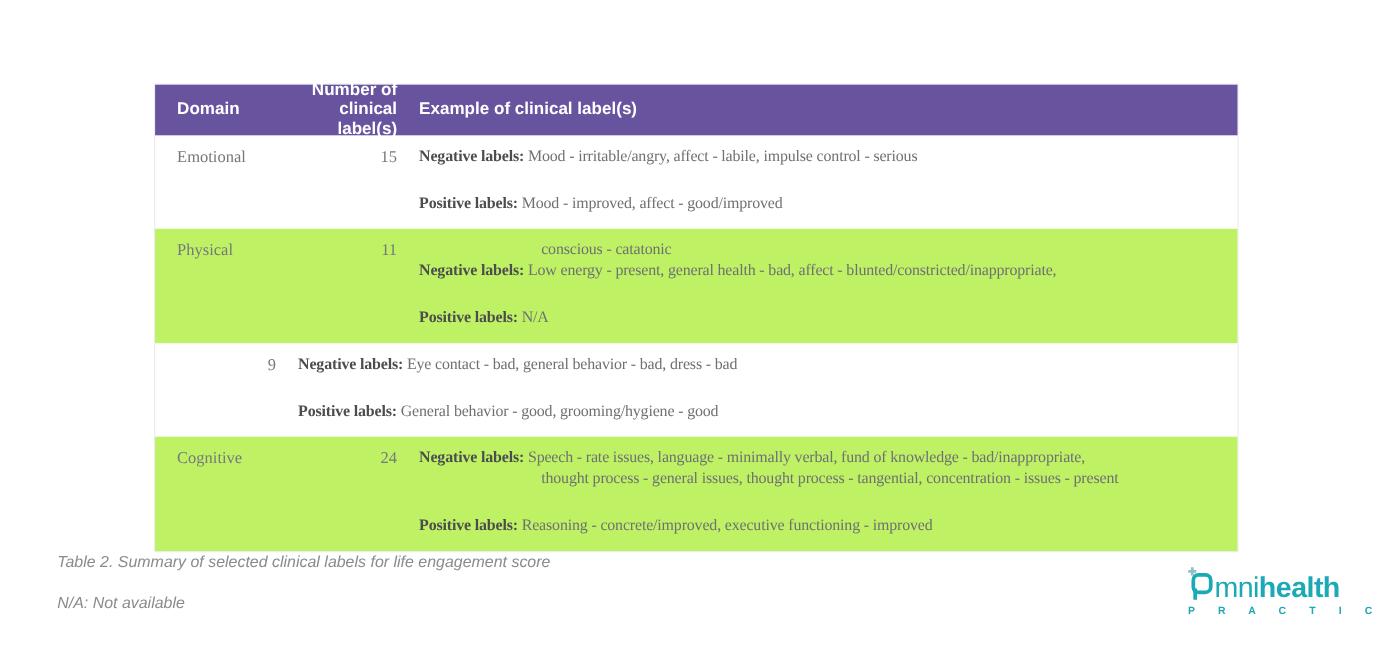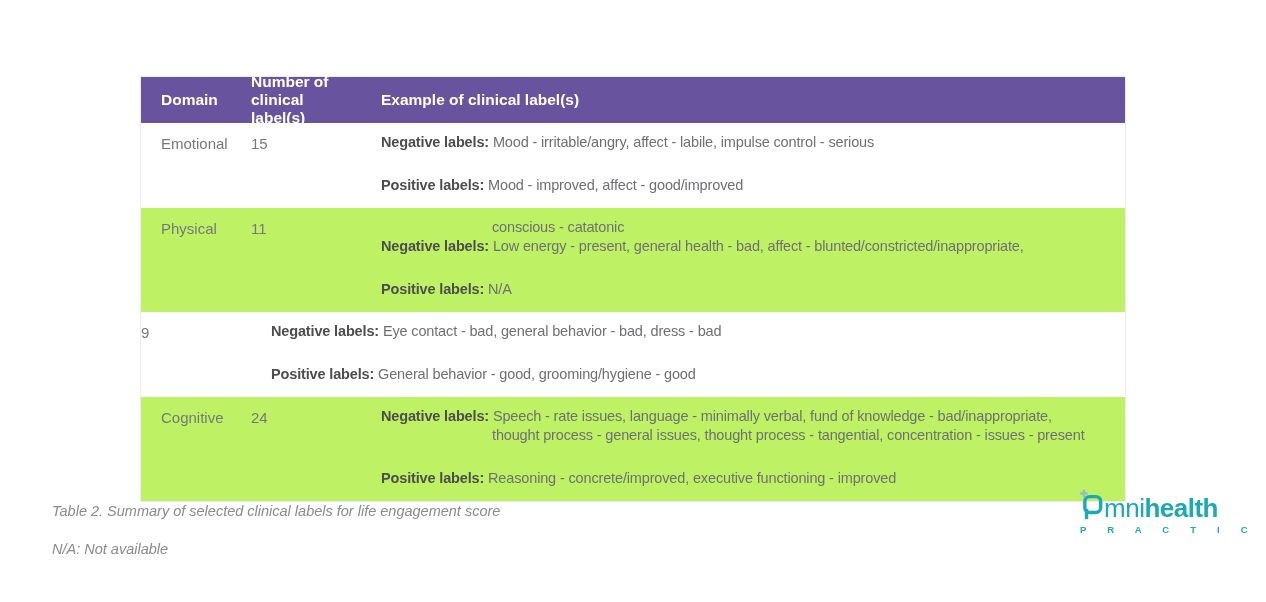--- a/index.html
+++ b/index.html
@@ -7,42 +7,42 @@
               font-family:"Liberation Sans", sans-serif; }
   .page { position:relative; width:1266px; height:602px; background:#ffffff; }
 
   
   .tbl { position:absolute; left:140px; top:76px; width:986px;
          border:1px solid #eceaf4; }
   .trow { display:flex; }
   .thead { background:#68539f; color:#ffffff; align-items:center;
            height:46px; font-weight:bold; font-size:15.5px; }
   .col1 { width:110px; flex:0 0 110px; padding-left:20px; }
-  .col2 { width:110px; flex:0 0 110px; text-align:left; }
+  .col2 { width:110px; flex:0 0 110px; text-align:right; }
   .col3 { flex:1 1 auto; padding-left:20px; padding-right:10px; }
   .thead .col2 { white-space:pre-line; line-height:18px; }
-  .body-row { font-size:15px; color:#77787b; }
+  .body-row { font-size:15px; color:#77787b;font-family:Liberation Serif, serif; }
   .body-row .col1, .body-row .col2 { padding-top:11px; line-height:19px; }
   .body-row .col3 { padding-top:10px; padding-bottom:13px; font-size:14.5px;
                     letter-spacing:-0.15px; color:#6f7073; }
   .row-alt { background:#bef264; }
   .para { margin-top:0; }
   .para + .para { margin-top:24px; }
   .line { white-space:nowrap; line-height:19px; }
   .line.cont { margin-left:111px; }
   .lbl { font-weight:bold; color:#4d4d4f; }
 
   
   .caption { position:absolute; left:52px; top:503px; font-style:italic;
              font-size:14.5px; color:#8a8b8d; }
   .footnote { position:absolute; left:52px; top:541px; font-style:italic;
               font-size:14.5px; color:#8a8b8d; }
 
   
-  .logo { position:absolute; left:1078px; top:488px; width:140px;text-align:right; }
+  .logo { position:absolute; left:1078px; top:514px; width:140px;text-align:right; }
   .logo-word { display:flex; align-items:flex-end; color:#1ba9b6; line-height:1; }
   .logo-word .icon { width:26px; height:33px; margin-right:1px; }
   .logo-word .w1 { font-size:26px; letter-spacing:-0.5px; }
   .logo-word .w2 { font-size:26px; font-weight:bold; letter-spacing:-0.5px; }
   .logo-sub { margin-top:3px; color:#1ba9b6; font-weight:bold; font-size:9.5px;
               letter-spacing:9.2px; text-indent:2px; white-space:nowrap; }
 </style>
 </head>
 <body>
 

